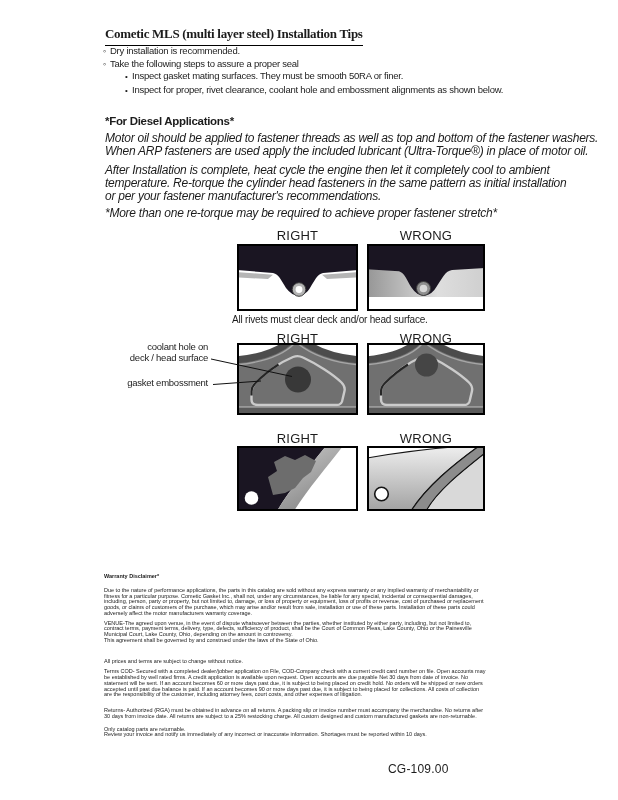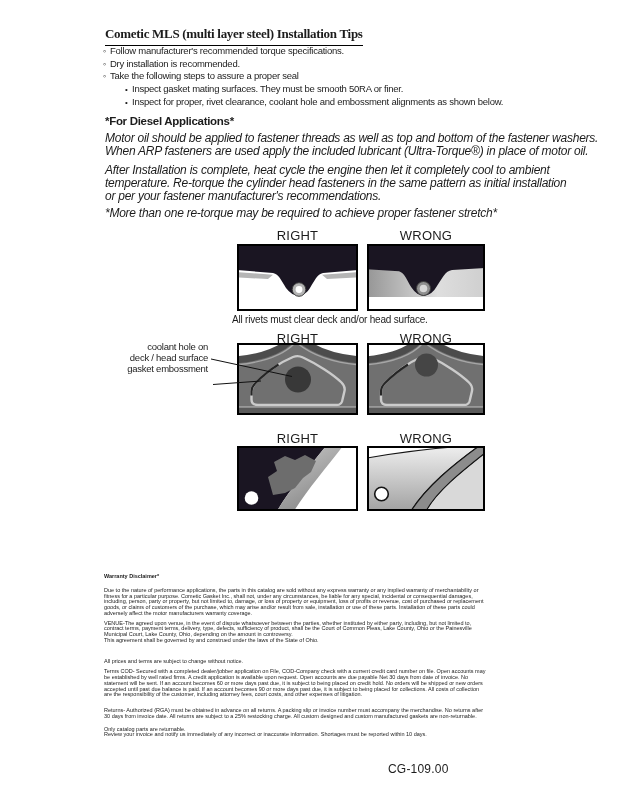--- a/index.html
+++ b/index.html
@@ -35,21 +35,20 @@
   .leaders { position:absolute; left:0; top:0; z-index:5; pointer-events:none; }
 </style>
 </head>
 <body>
 
 <div id="page">
 
   <h1 class="abs title">Cometic MLS (multi layer steel) Installation Tips</h1>
 
   <div class="abs bullets">
-    <div class="b-row lvl1"><span class="mark">◦</span><span>Follow manufacturer's recommended torque specifications.</span></div>
     <div class="b-row lvl1"><span class="mark">◦</span><span>Dry installation is recommended.</span></div>
     <div class="b-row lvl1"><span class="mark">◦</span><span>Take the following steps to assure a proper seal</span></div>
     <div class="b-row lvl2"><span class="mark">•</span><span>Inspect gasket mating surfaces.  They must be smooth 50RA or finer.</span></div>
     <div class="b-row lvl2"><span class="mark">•</span><span>Inspect for proper, rivet clearance, coolant hole and embossment alignments as shown below.</span></div>
   </div>
 
   <h2 class="abs diesel">*For Diesel Applications*</h2>
   <p class="abs body-p" style="top:132px">Motor oil should be applied to fastener threads as well as top and bottom of the fastener washers.
 When ARP fasteners are used apply the included lubricant (Ultra-Torque®) in place of motor oil.</p>
   <p class="abs body-p" style="top:164px">After Installation is complete, heat cycle the engine then let it completely cool to ambient
@@ -90,21 +89,21 @@
 
     <div class="abs caption" style="left:232px; top:86px">All rivets must clear deck and/or head surface.</div>
   </section>
 
   <section style="top:329px; height:100px">
     <div class="abs dlabel" style="left:237px; width:121px; top:2px">RIGHT</div>
     <div class="abs dlabel" style="left:367px; width:118px; top:2px">WRONG</div>
 
     <div class="abs side-label" style="left:98px; top:13px; width:110px">coolant hole on
 deck / head surface</div>
-    <div class="abs side-label" style="left:98px; top:35px; width:110px">gasket embossment</div>
+    <div class="abs side-label" style="left:98px; top:49px; width:110px">gasket embossment</div>
 
     <svg class="leaders" width="618" height="100">
       <line x1="211" y1="30" x2="292" y2="47.5" stroke="#111" stroke-width="1"></line>
       <line x1="213" y1="55.5" x2="261" y2="52" stroke="#111" stroke-width="1"></line>
     </svg>
 
     <svg class="boxsvg" style="left:237px; top:14px" width="121" height="72" viewBox="0 0 121 72">
       <rect width="121" height="72" fill="#ffffff"></rect>
       <path d="M0,15 C26,12.5 44,6 54,-6 L67,-6 C77,6 95,12.5 121,15 L121,72 L0,72 Z" fill="#707070"></path>
       <path d="M-2,17 C26,14.5 45,7 56,-5" stroke="#4c4c4c" stroke-width="7" fill="none"></path>

